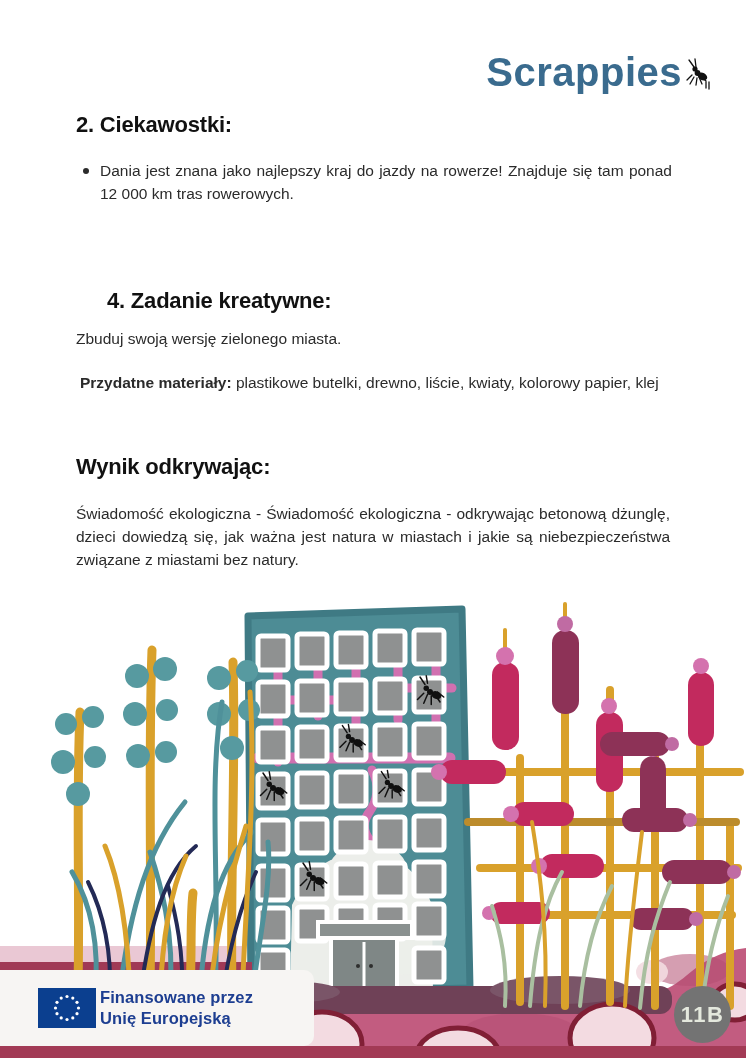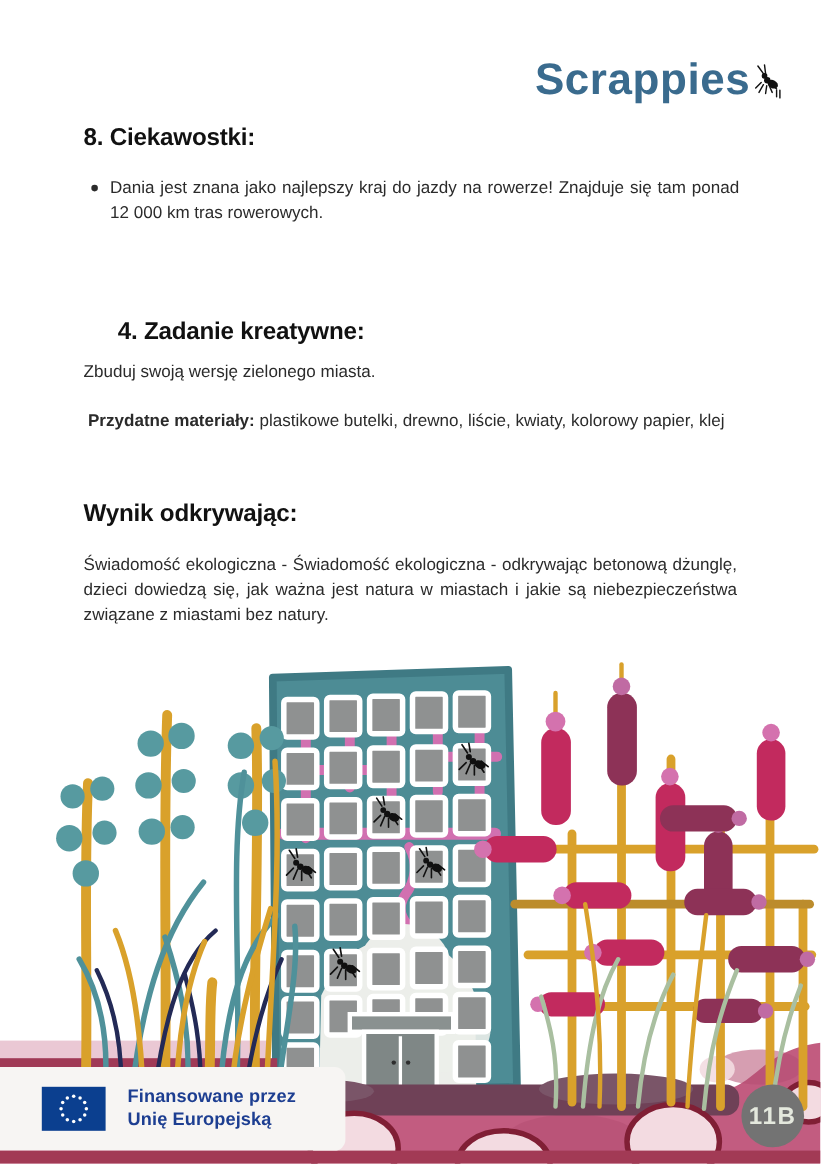--- a/index.html
+++ b/index.html
@@ -35,21 +35,21 @@
   .p-build    { position:absolute; top:327px; left:0; width:594px; text-align:left; }
   .p-materials{ position:absolute; top:371px; left:0; width:594px; text-indent:4px; }
   .p-materials .bold { font-weight:700; }
   .p-outcome  { position:absolute; top:502px; left:0; width:594px; }
   
   .illus { position:absolute; left:0; top:588px; width:746px; height:470px; }
   
   .eu-badge {
     position:absolute; left:0; top:970px; width:314px; height:76px;
     background:#f7f5f3; border-radius:0 10px 10px 0;
-    display:flex; align-items:center; gap:20px; padding-left:38px; z-index:5;
+    display:flex; align-items:center; gap:4px; padding-left:38px; z-index:5;
   }
   .eu-flag { width:58px; height:40px; background:#0b3f8f; position:relative; flex:0 0 auto; }
   .eu-text { color:#1d3e91; font-weight:700; font-size:16.5px; line-height:1.25; letter-spacing:.1px; }
   
   .page-badge {
     position:absolute; left:674px; top:986px; width:57px; height:57px; border-radius:50%;
     background:#737373; color:#e4e8dd; font-weight:800; font-size:22px; letter-spacing:1.5px;
     display:flex; align-items:center; justify-content:center; z-index:6;
   }
 </style>
@@ -67,21 +67,21 @@
     </g>
     <g fill="#111">
       <circle cx="11" cy="11" r="2.6"></circle>
       <circle cx="13.5" cy="15" r="2.9"></circle>
       <ellipse cx="18.5" cy="18.5" rx="5" ry="3.6" transform="rotate(28 18.5 18.5)"></ellipse>
     </g>
   </svg>
 </div>
 
 <div class="content">
-  <h2 class="sec h-facts">8. Ciekawostki:</h2>
+  <h2 class="sec h-facts">2. Ciekawostki:</h2>
   <ul class="facts body-text">
     <li>Dania jest znana jako najlepszy kraj do jazdy na rowerze! Znajduje się tam ponad 12 000 km tras rowerowych.</li>
   </ul>
 
   <h2 class="sec h-creative">4. Zadanie kreatywne:</h2>
   <p class="p-build body-text">Zbuduj swoją wersję zielonego miasta.</p>
   <p class="p-materials body-text"><span class="bold">Przydatne materiały:</span> <span>plastikowe butelki, drewno, liście, kwiaty, kolorowy papier, klej</span></p>
 
   <h2 class="sec h-outcome">Wynik odkrywając:</h2>
   <p class="p-outcome body-text">Świadomość ekologiczna - Świadomość ekologiczna - odkrywając betonową dżunglę, dzieci dowiedzą się, jak ważna jest natura w miastach i jakie są niebezpieczeństwa związane z miastami bez natury.</p>

